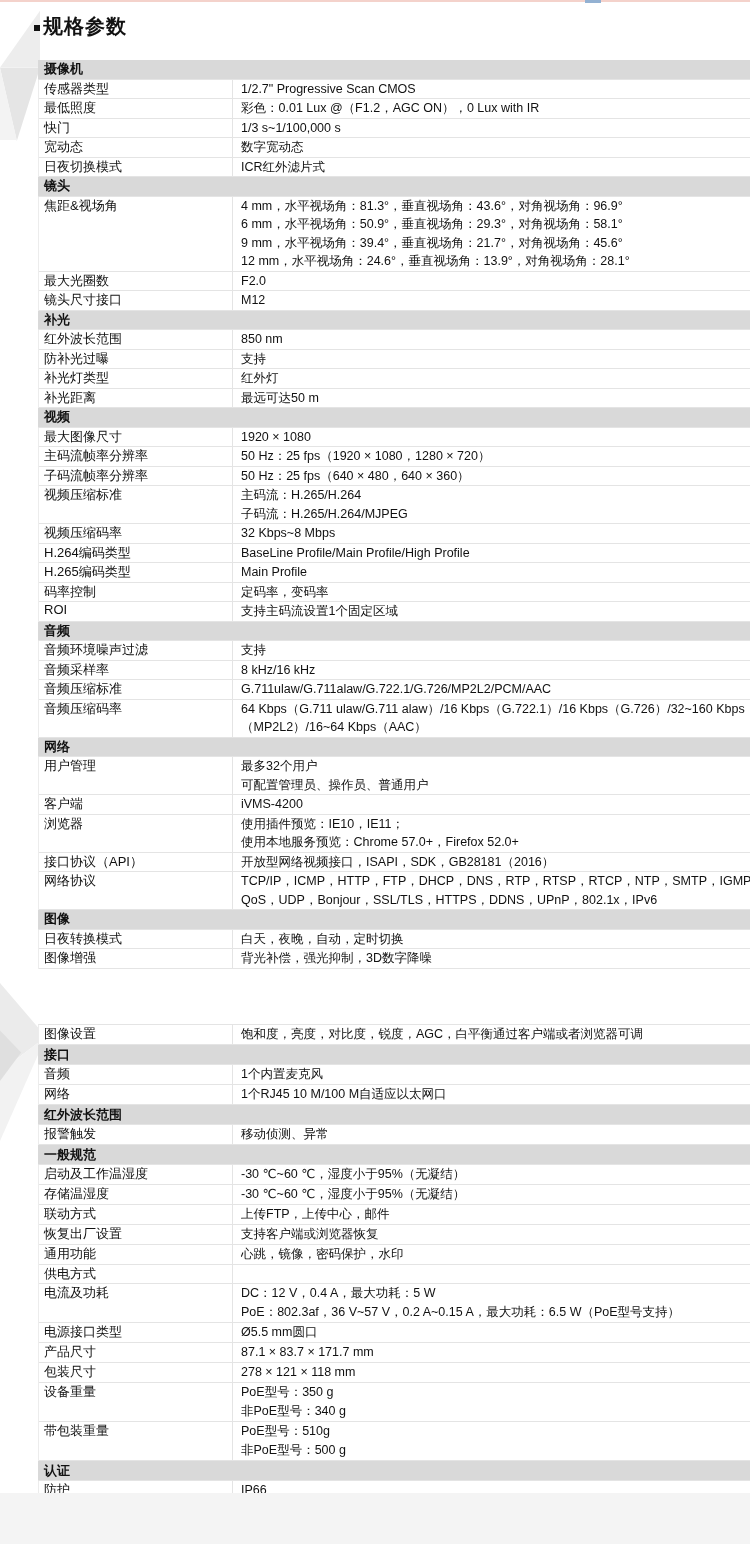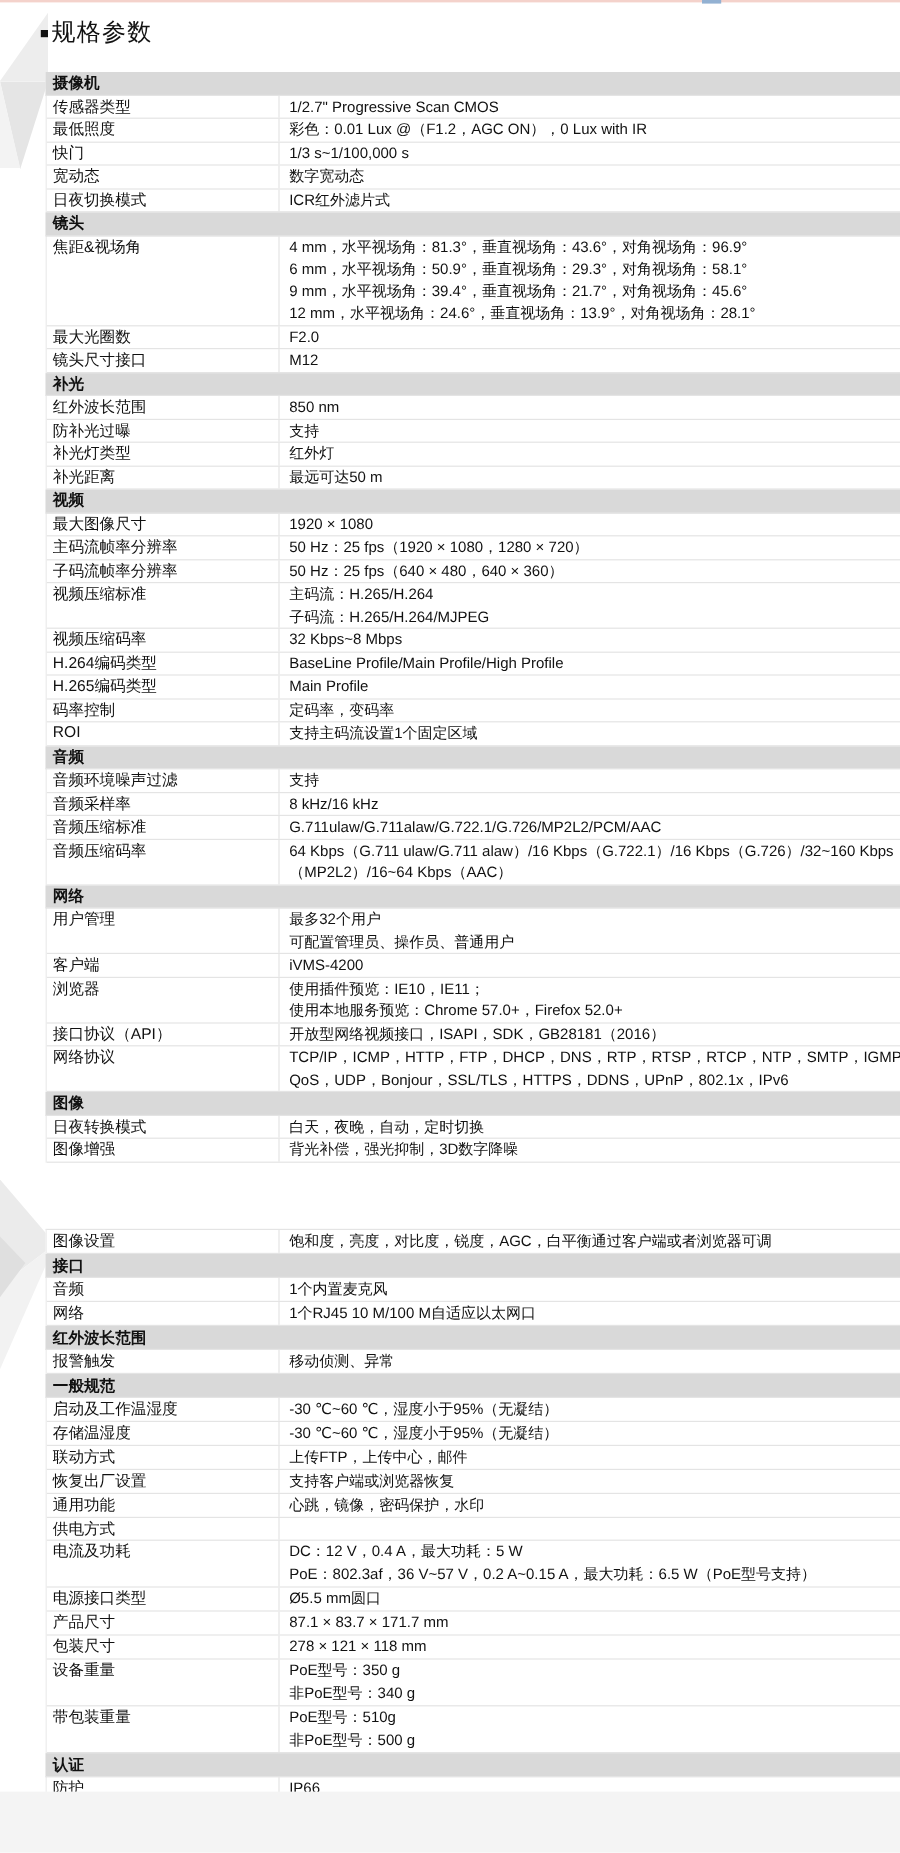--- a/index.html
+++ b/index.html
@@ -23,21 +23,21 @@
   .wm .tri{position:absolute;left:0;top:0;width:100%;height:100%;}
   .wm .t1{background:#ededed;clip-path:polygon(0% 45%,100% 2%,100% 45%);}
   .wm .t2{background:#e5e5e5;clip-path:polygon(0% 45%,100% 45%,42% 100%);}
   .wm .t3{background:#f3f3f3;clip-path:polygon(0% 45%,42% 100%,0% 100%);}
   .wm .t4{background:#ebebeb;clip-path:polygon(0% 0%,100% 34%,0% 56%);}
   .wm .t5{background:#f2f2f2;clip-path:polygon(0% 56%,100% 34%,0% 100%);}
   .wm .t6{background:#dfdfdf;clip-path:polygon(0% 30%,46% 44%,0% 62%);}
   
   .page-title{position:absolute;left:34px;top:13px;display:flex;align-items:center;}
   .title-bullet{width:6px;height:6px;background:#111;margin-right:3px;margin-top:2px;}
-  .title-text{font-size:20px;font-weight:normal;letter-spacing:1px;}
+  .title-text{font-size:20px;font-weight:bold;letter-spacing:1px;}
   
   .spec-table{
     position:absolute;left:38px;width:720px;
     border-left:1px solid #ececec;border-right:1px solid #ececec;
     box-sizing:border-box;background:#fff;
   }
   .t1{top:60px;}
   .t2{top:1024px;border-top:1px solid var(--border);}
   .sec-header{
     background:var(--hdrbg);font-weight:bold;font-size:13px;

